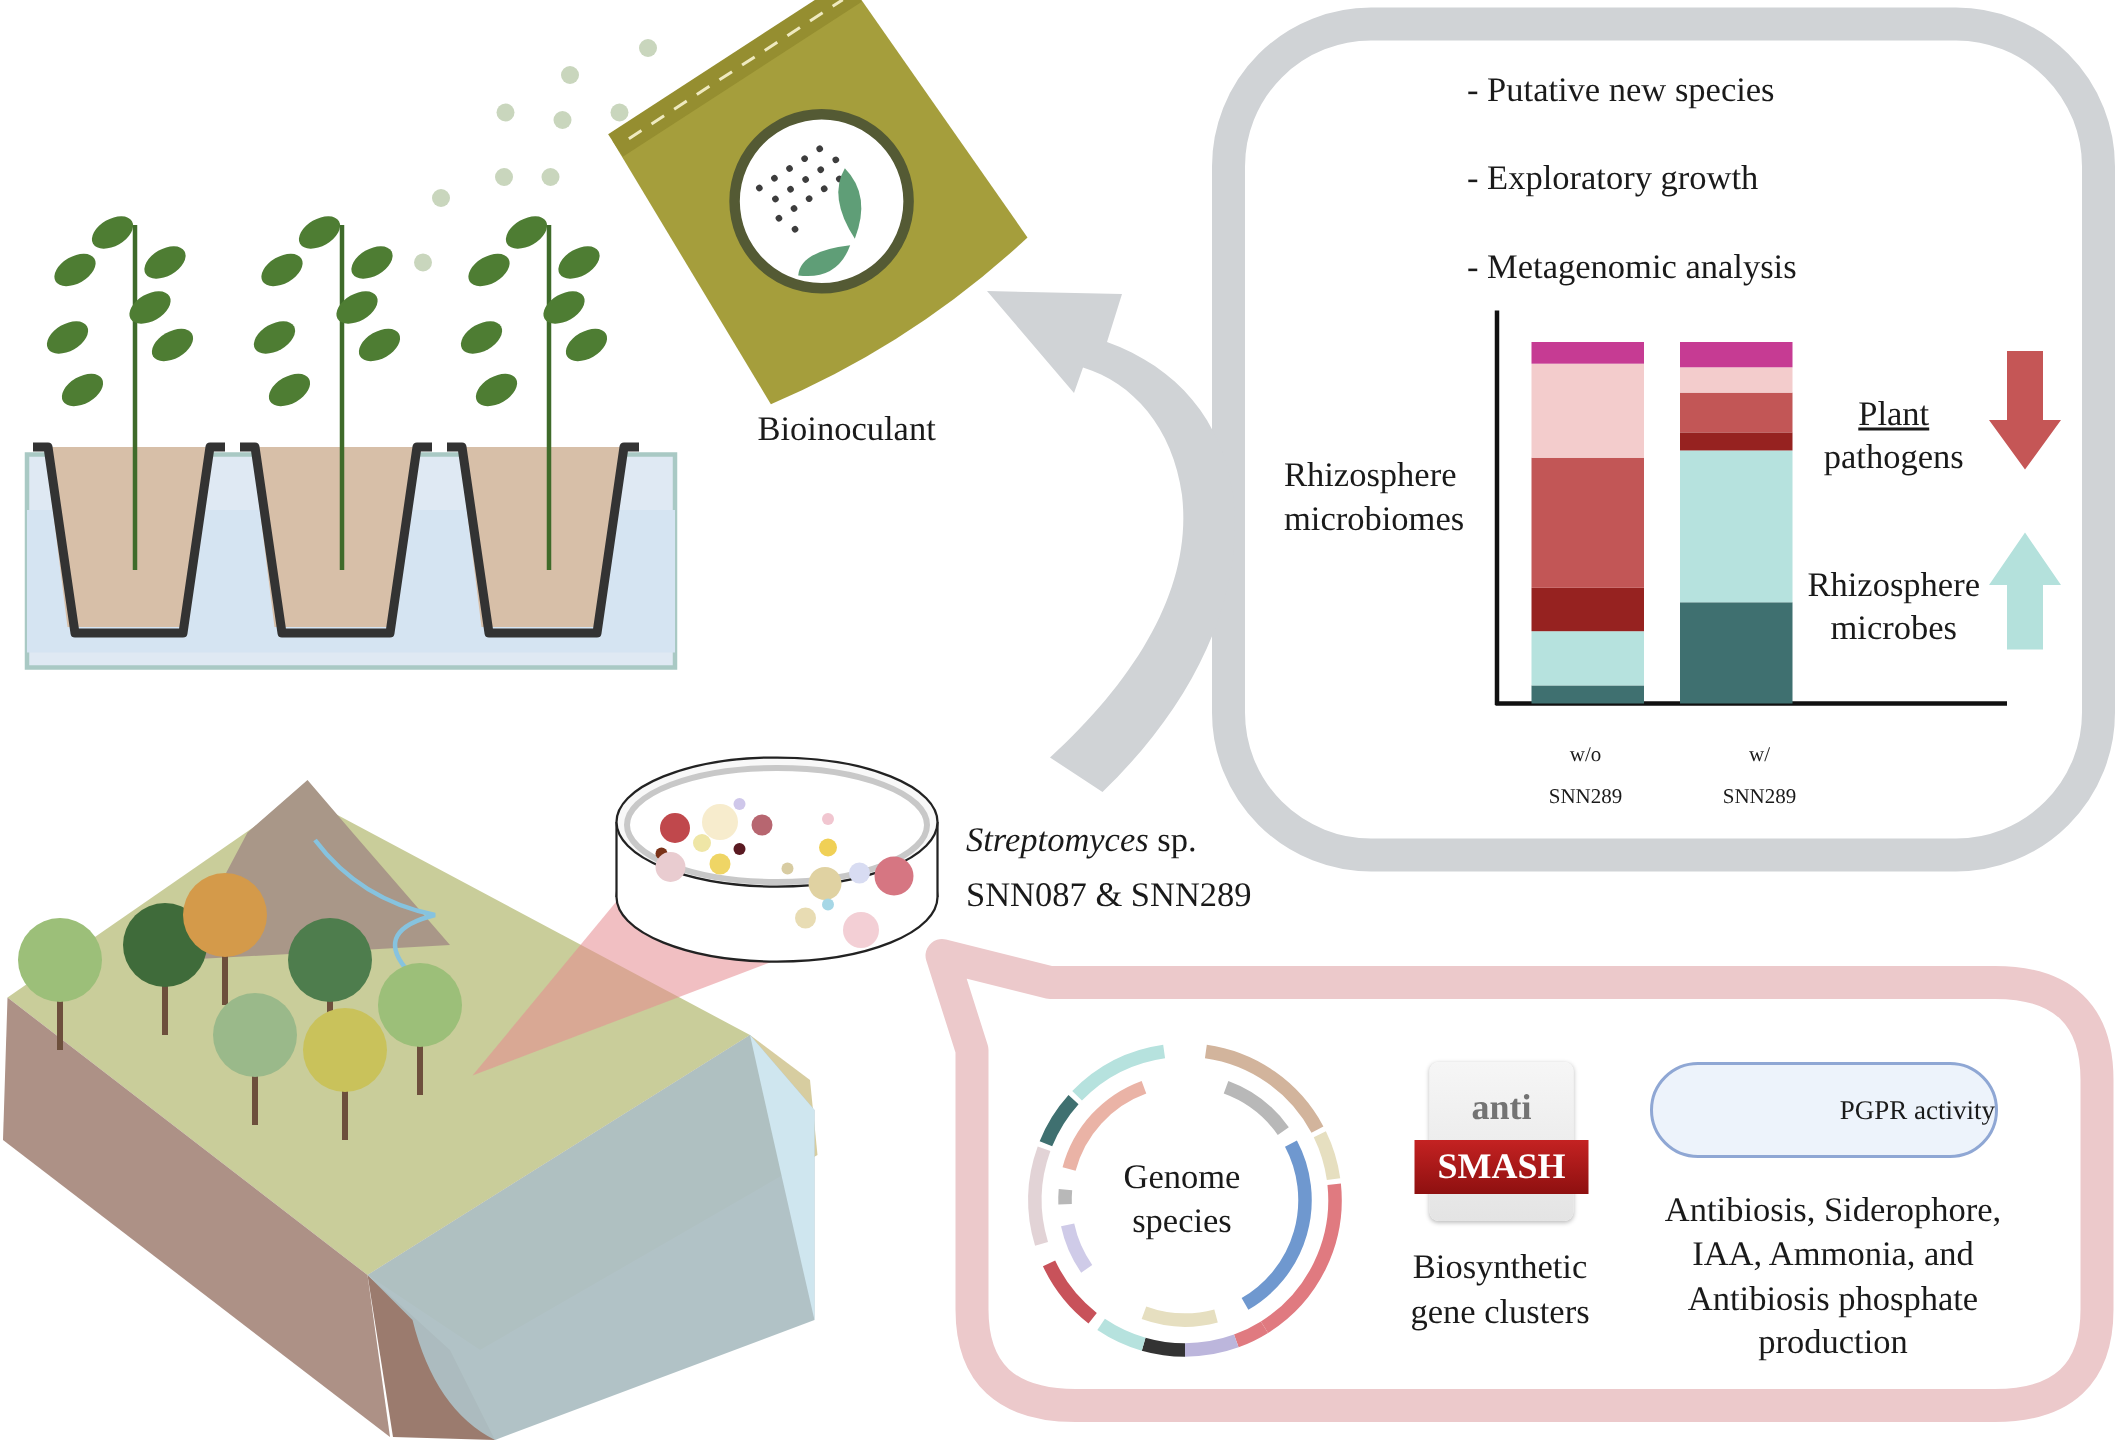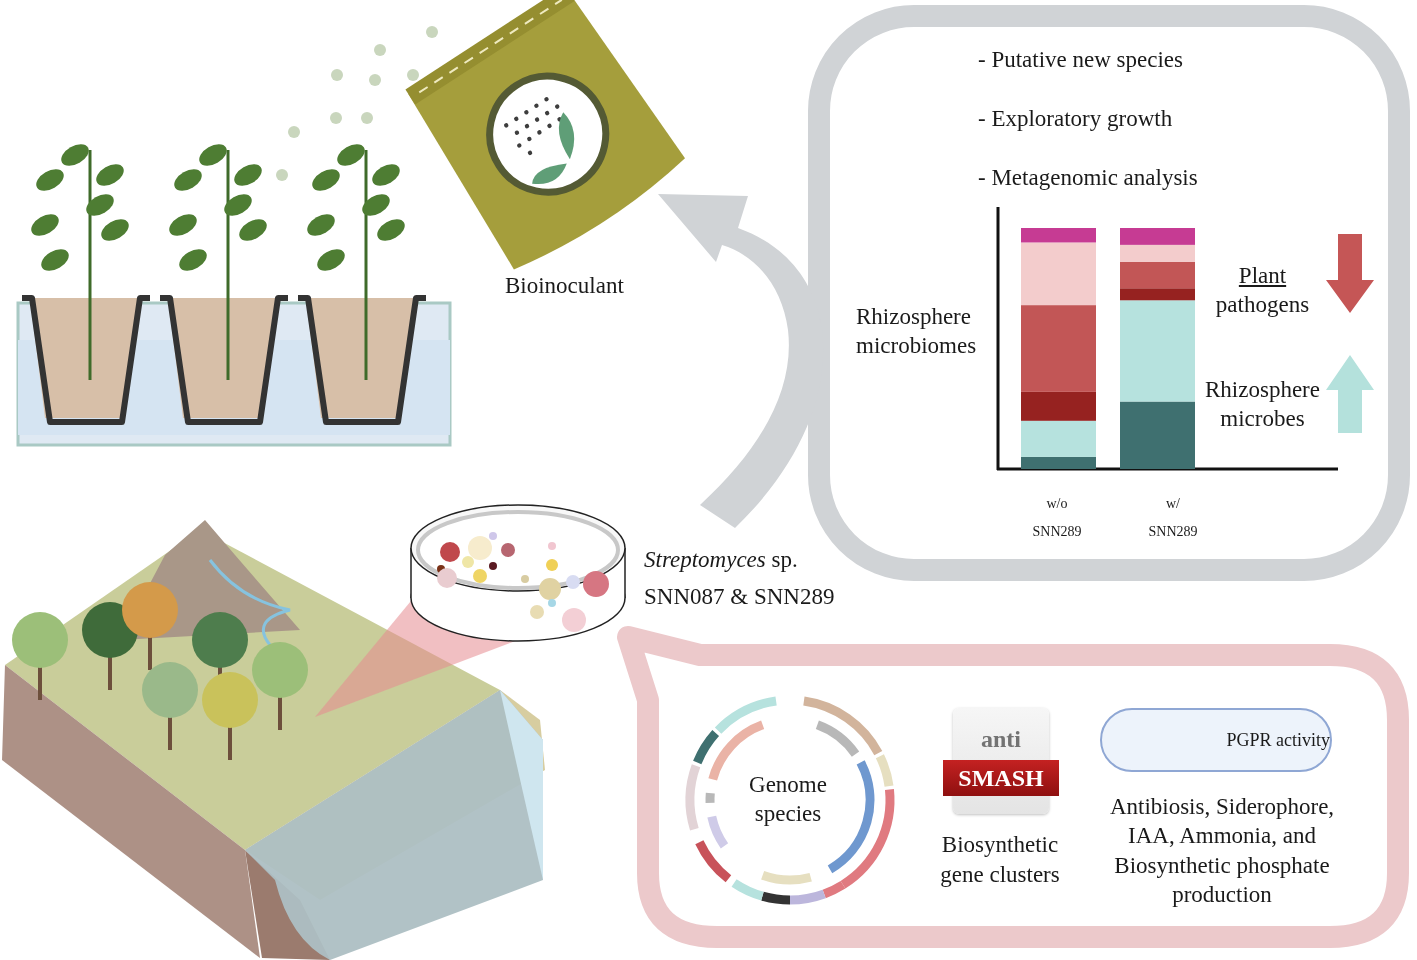--- a/index.html
+++ b/index.html
@@ -248,14 +248,14 @@
 
 <div class="txt center" style="left:920px; top:830px; width:160px;">Biosynthetic</div>
 <div class="txt center" style="left:920px; top:860px; width:160px;">gene clusters</div>
 
 <div class="pill">
     <span>PGPR activity</span>
   </div>
 
 <div class="txt center" style="left:1082px; top:792px; width:280px;">Antibiosis, Siderophore,</div>
 <div class="txt center" style="left:1082px; top:821px; width:280px;">IAA, Ammonia, and</div>
-<div class="txt center" style="left:1082px; top:851px; width:280px;">Biosynthetic phosphate</div>
+<div class="txt center" style="left:1082px; top:851px; width:280px;">Antibiosis phosphate</div>
 <div class="txt center" style="left:1082px; top:880px; width:280px;">production</div>
 
 </body></html>

